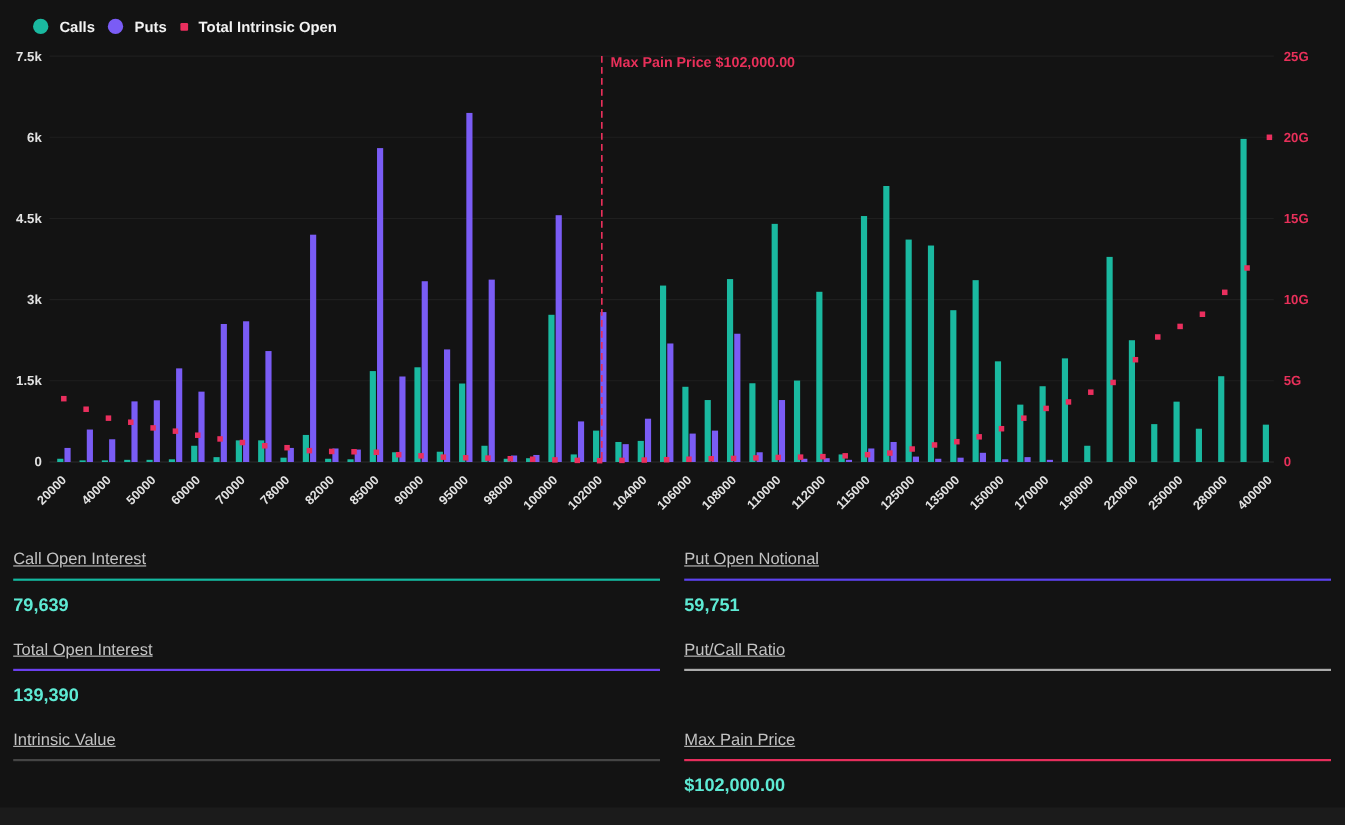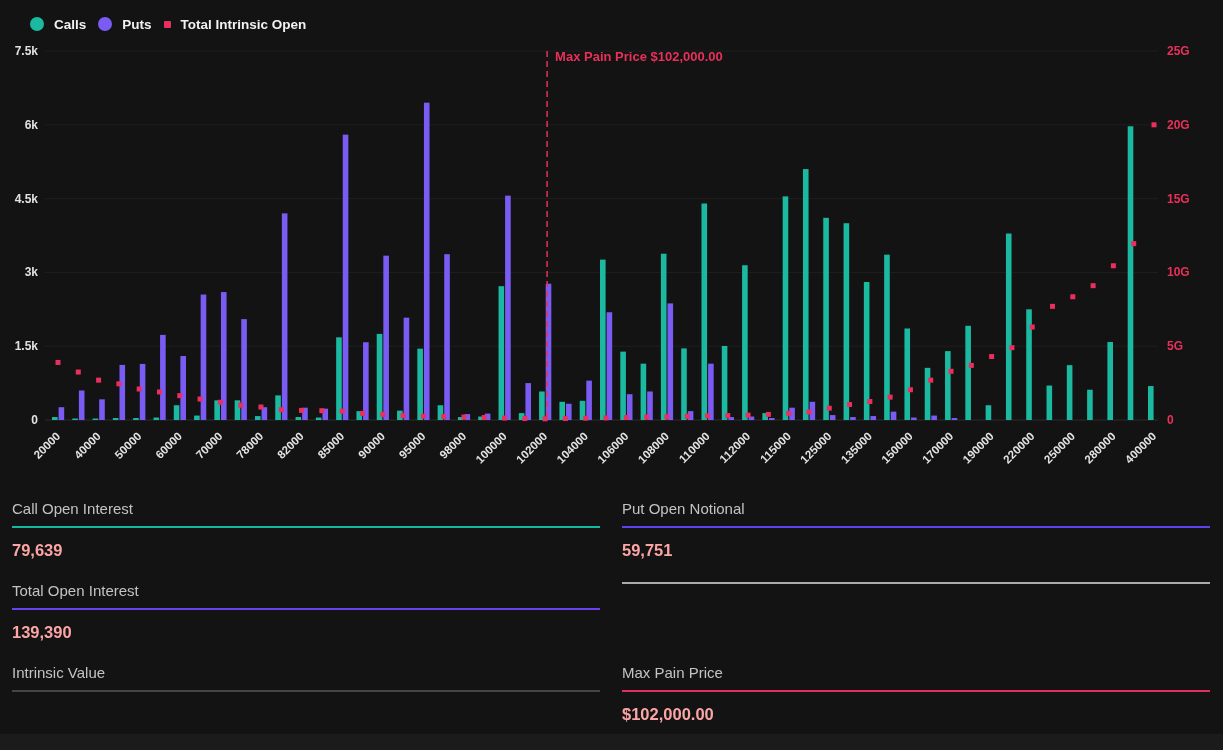--- a/index.html
+++ b/index.html
@@ -5,23 +5,23 @@
   html,body{margin:0;padding:0;background:#131313;width:1223px;height:750px;overflow:hidden;
     font-family:"Liberation Sans",sans-serif;-webkit-font-smoothing:antialiased;}
   .legend{display:flex;align-items:center;gap:12px;padding:12px 0 2px 30px;height:24px;}
   .legend-item{display:flex;align-items:center;gap:10px;cursor:pointer;}
   .legend-swatch{width:14px;height:14px;border-radius:50%;}
   .legend-swatch.sq{width:7px;height:7px;border-radius:1px;}
   .legend-label{color:#f2f2f2;font-size:13.5px;font-weight:bold;}
   #chart-wrap{width:1223px;height:452px;}
   .stats{display:grid;grid-template-columns:1fr 1fr;column-gap:22px;padding:10px 13px 0 12px;}
   .stat-cell{margin-bottom:22px;}
-  .stat-label{color:#c3c3c3;font-size:15px;margin-bottom:9px;}
+  .stat-label{color:#c3c3c3;font-size:15px;margin-bottom:9px;text-decoration:underline;}
   .stat-line{height:2px;width:100%;background:#555;}
-  .stat-value{color:#fca5a5;font-size:16.5px;font-weight:bold;margin-top:13px;}
+  .stat-value{color:#5eead4;font-size:16.5px;font-weight:bold;margin-top:13px;}
   .footer-strip{position:fixed;left:0;bottom:0;width:1223px;height:16px;background:#1b1b1b;}
   text{font-family:"Liberation Sans",sans-serif;}
 </style>
 </head>
 <body>
 
 <div class="legend">
   <div class="legend-item">
     <span class="legend-swatch" style="background: rgb(26, 185, 160);"></span>
     <span class="legend-label">Calls</span>
@@ -254,20 +254,21 @@
     <div class="stat-label">Put Open Notional</div>
     <div class="stat-line" style="background: rgb(93, 67, 238);"></div>
     <div class="stat-value">59,751</div>
   </div>
   <div class="stat-cell">
     <div class="stat-label">Total Open Interest</div>
     <div class="stat-line" style="background: rgb(107, 64, 238);"></div>
     <div class="stat-value">139,390</div>
   </div>
   <div class="stat-cell">
+    <div class="stat-label">Put/Call Ratio</div>
     <div class="stat-line" style="background: rgb(171, 171, 171);"></div>
   </div>
   <div class="stat-cell">
     <div class="stat-label">Intrinsic Value</div>
     <div class="stat-line" style="background: rgb(69, 69, 69);"></div>
   </div>
   <div class="stat-cell">
     <div class="stat-label">Max Pain Price</div>
     <div class="stat-line" style="background: rgb(230, 46, 92);"></div>
     <div class="stat-value">$102,000.00</div>

